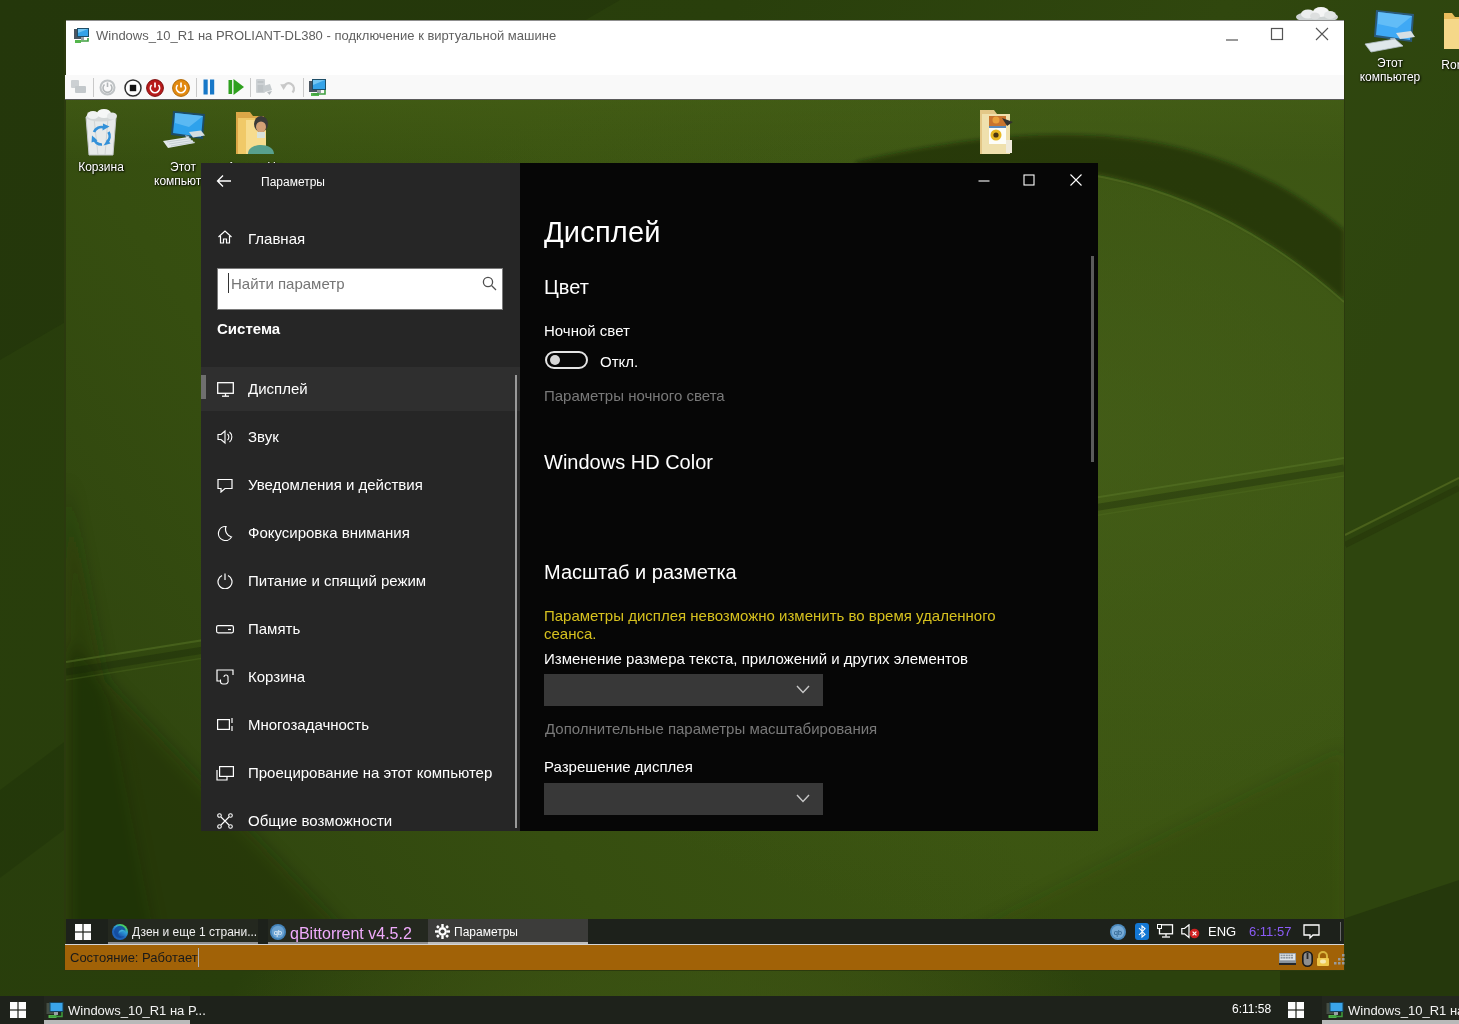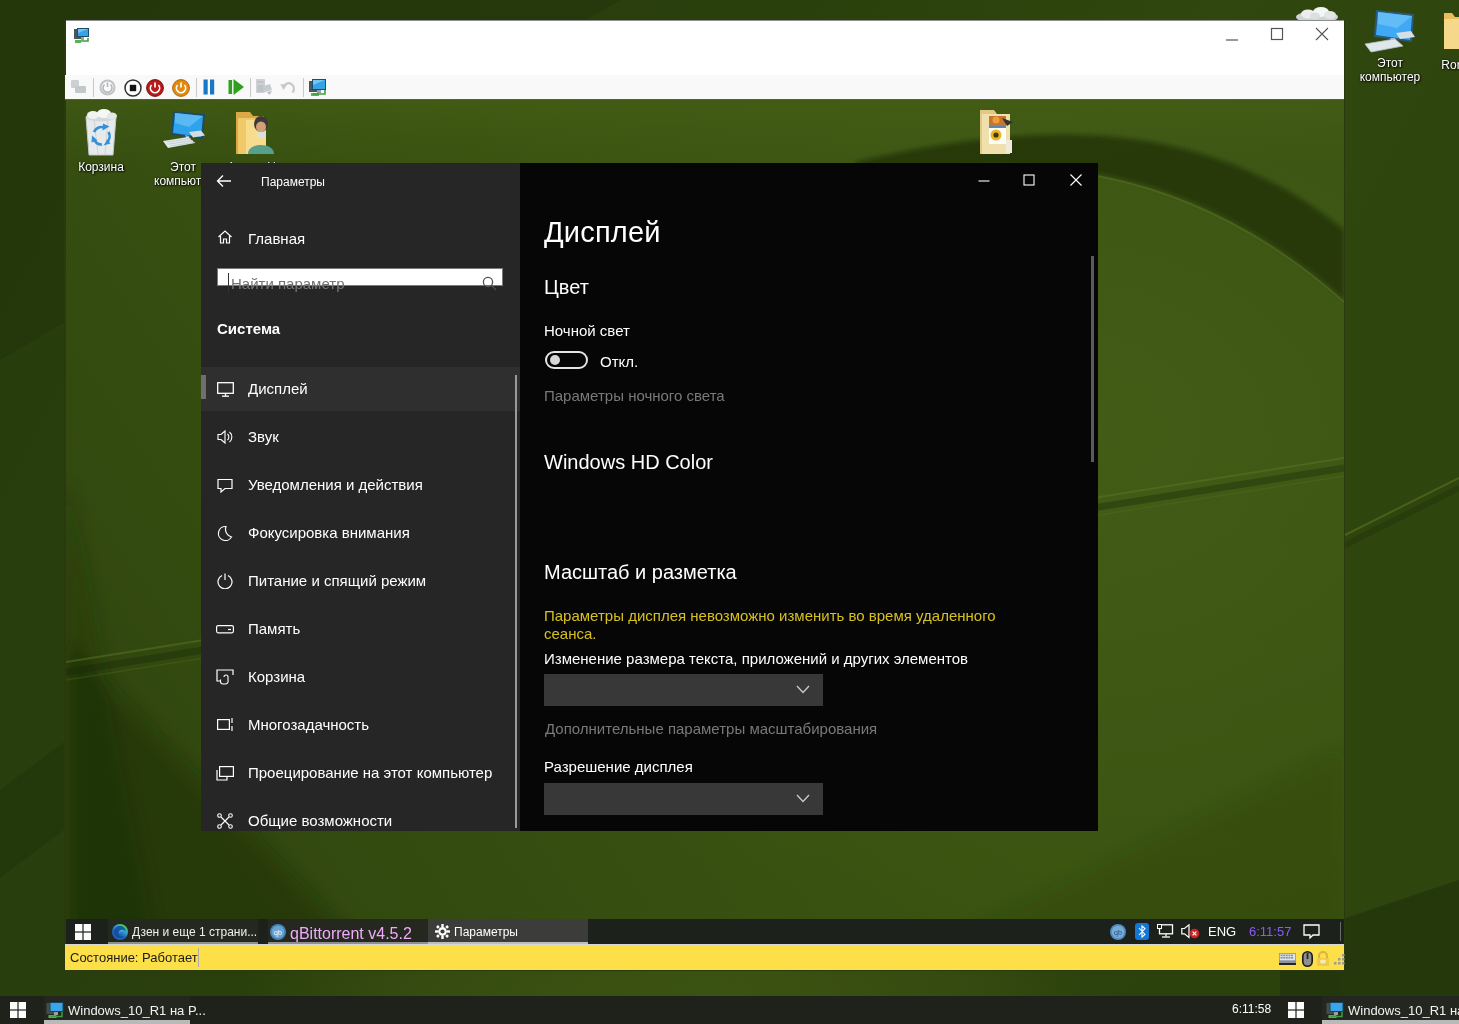--- a/index.html
+++ b/index.html
@@ -68,20 +68,21 @@
 
   <svg class="abs" style="left:8px;top:6px" width="17" height="17" viewBox="0 0 17 17">
     <rect x="1" y="2" width="8" height="10" fill="#4a5560"></rect>
     <rect x="4" y="1" width="12" height="9" fill="#1e4e68"></rect>
     <rect x="5" y="2" width="10" height="7" fill="#35a3e8"></rect>
     <polygon points="5,2 15,2 5,6" fill="#74c6f2"></polygon>
     <rect x="8" y="10" width="3" height="3" fill="#9aa0a5"></rect>
     <path d="M3,14 L15,14 L15,11" stroke="#3f9e3f" stroke-width="1.6" fill="none"></path>
     <rect x="2" y="13" width="6" height="3" fill="#54b64c"></rect>
   </svg>
+  <div class="abs" style="left:31px;top:7px;font-size:13px;color:#5f5f5f">Windows_10_R1 на PROLIANT-DL380 - подключение к виртуальной машине</div>
 
   <svg class="abs" style="left:1160px;top:8px" width="14" height="14" viewBox="0 0 14 14">
       <line x1="1" y1="11" x2="13" y2="11" stroke="#555" stroke-width="1.2"></line>
     </svg>
   <svg class="abs" style="left:1205px;top:6px" width="14" height="14" viewBox="0 0 14 14">
       <rect x="1.5" y="1.5" width="11" height="11" fill="none" stroke="#555" stroke-width="1.2"></rect>
     </svg>
   <svg class="abs" style="left:1250px;top:6px" width="14" height="14" viewBox="0 0 14 14">
       <path d="M1,1 L13,13 M13,1 L1,13" stroke="#555" stroke-width="1.1"></path>
     </svg>
@@ -266,21 +267,21 @@
         </svg>
       <svg class="abs" style="left:869px;top:11px" width="12" height="12" viewBox="0 0 12 12">
           <path d="M0.5,0.5 L11.5,11.5 M11.5,0.5 L0.5,11.5" stroke="#fff" stroke-width="1.1"></path>
         </svg>
 
       <svg class="abs" style="left:16px;top:66px" width="16" height="16" viewBox="0 0 16 16">
         <path d="M1.5,8 L8,2 L14.5,8 M3.5,7 L3.5,14 L6.5,14 L6.5,10 L9.5,10 L9.5,14 L12.5,14 L12.5,7" stroke="#fff" stroke-width="1.2" fill="none"></path>
       </svg>
       <div class="abs" style="left:47px;top:67px;font-size:15px;color:#fff">Главная</div>
 
-      <div class="abs" style="left:16px;top:105px;width:286px;height:18px;background:#fff;border:1px solid #7a7a7a">
+      <div class="abs" style="left:16px;top:105px;width:286px;height:42px;background:#fff;border:1px solid #7a7a7a">
         <div class="abs" style="left:10px;top:4px;width:1px;height:20px;background:#333"></div>
         <div class="abs" style="left:13px;top:6px;font-size:15px;color:#757575">Найти параметр</div>
         <svg class="abs" style="left:264px;top:7px" width="15" height="15" viewBox="0 0 15 15">
           <circle cx="6" cy="6" r="4.6" fill="none" stroke="#4f4f4f" stroke-width="1.3"></circle>
           <line x1="9.5" y1="9.5" x2="14" y2="14" stroke="#4f4f4f" stroke-width="1.3"></line>
         </svg>
       </div>
       <div class="abs" style="left:16px;top:157px;font-size:15px;font-weight:bold;color:#fff">Система</div>
 
       <div class="abs" style="left:0;top:204px;width:319px;height:44px;background:#2f2f2f"></div>
@@ -446,21 +447,21 @@
       </svg>
       <div class="abs" style="left:1142px;top:5px;font-size:13px;color:#fff">ENG</div>
       <div class="abs" style="left:1183px;top:5px;font-size:13px;color:#8b5cf6">6:11:57</div>
       <svg class="abs" style="left:1237px;top:4.5px" width="17" height="16" viewBox="0 0 17 16">
         <path d="M1,1 L16,1 L16,11 L10,11 L7,14 L7,11 L1,11 Z" fill="none" stroke="#fff" stroke-width="1.3"></path>
       </svg>
       <div class="abs" style="left:1274px;top:3px;width:1px;height:19px;background:#6a6a6a"></div>
     </div>
   </div>
 
-  <div class="abs" style="left:0;top:923px;width:1279px;height:26px;background:#fde047;border-top:1px solid #d5d5d5">
+  <div class="abs" style="left:0;top:923px;width:1279px;height:26px;background:#a16207;border-top:1px solid #d5d5d5">
     <div class="abs" style="left:5px;top:5px;font-size:13px;color:#1a1a1a">Состояние: Работает</div>
     <div class="abs" style="left:133px;top:3px;width:1px;height:19px;background:#ababab"></div>
     <svg class="abs" style="left:1214px;top:8px" width="17" height="12" viewBox="0 0 17 12">
       <rect x="0" y="0" width="17" height="10" fill="#8b949c"></rect>
       <rect x="0.8" y="0.8" width="15.4" height="6.5" fill="#dfe4e8"></rect>
       <g fill="#8b949c">
         <rect x="1.6" y="1.6" width="2" height="1.6"></rect>
           <rect x="4.2" y="1.6" width="2" height="1.6"></rect>
           <rect x="6.8" y="1.6" width="2" height="1.6"></rect>
           <rect x="9.4" y="1.6" width="2" height="1.6"></rect>

